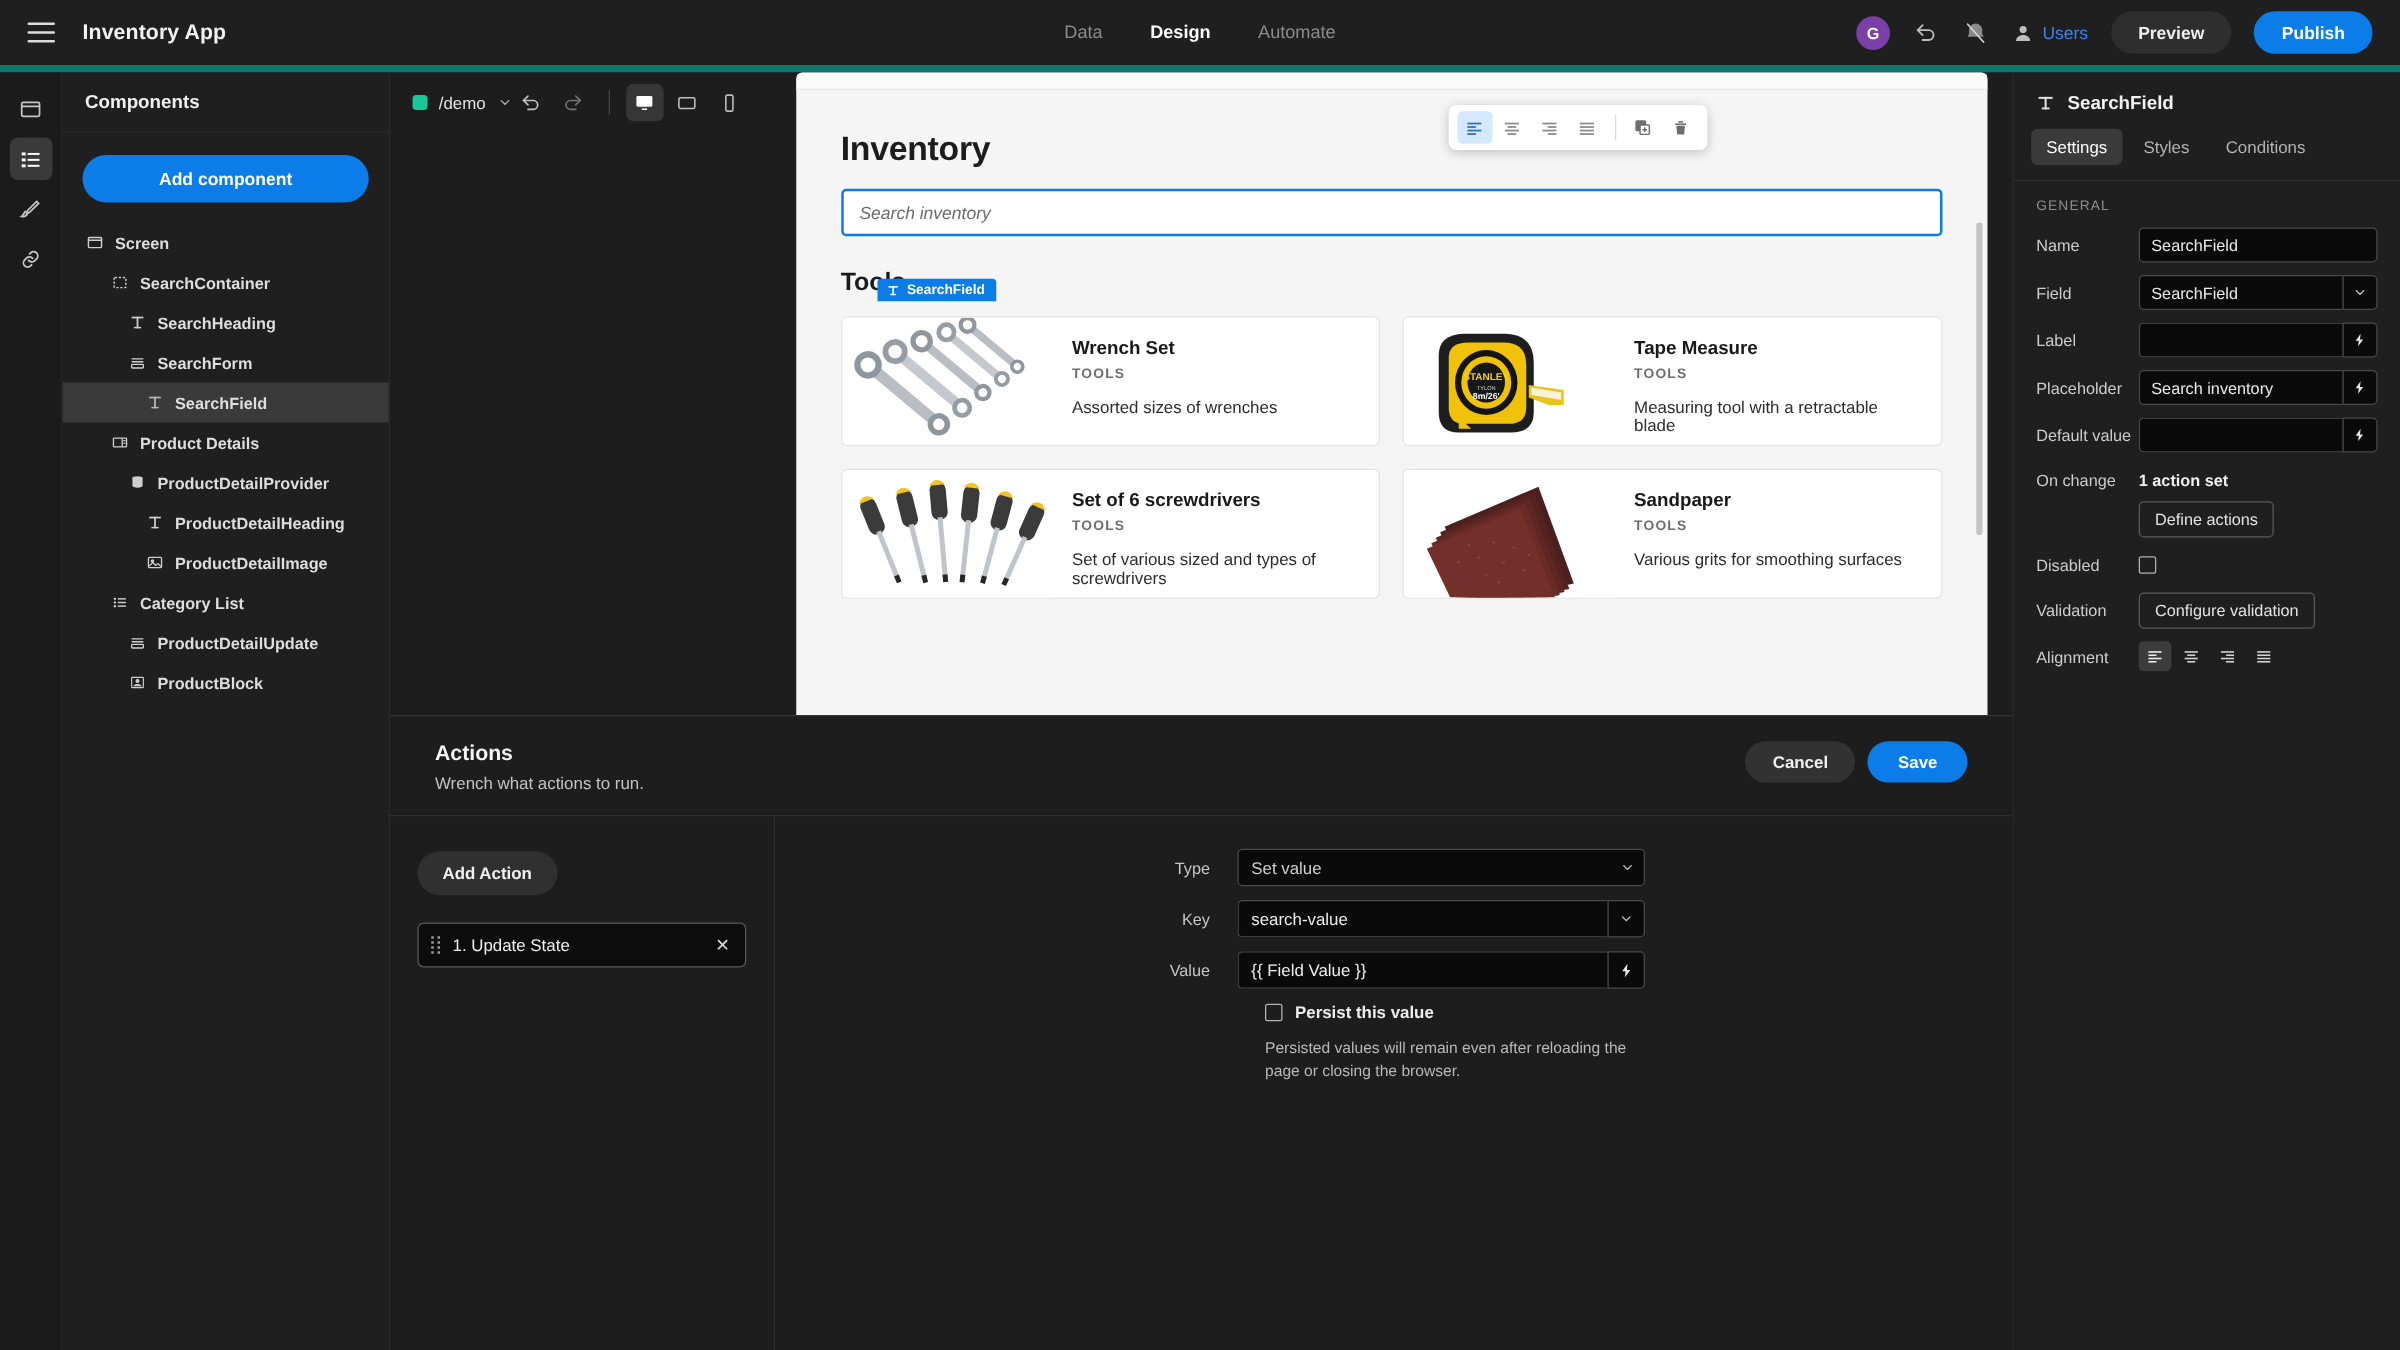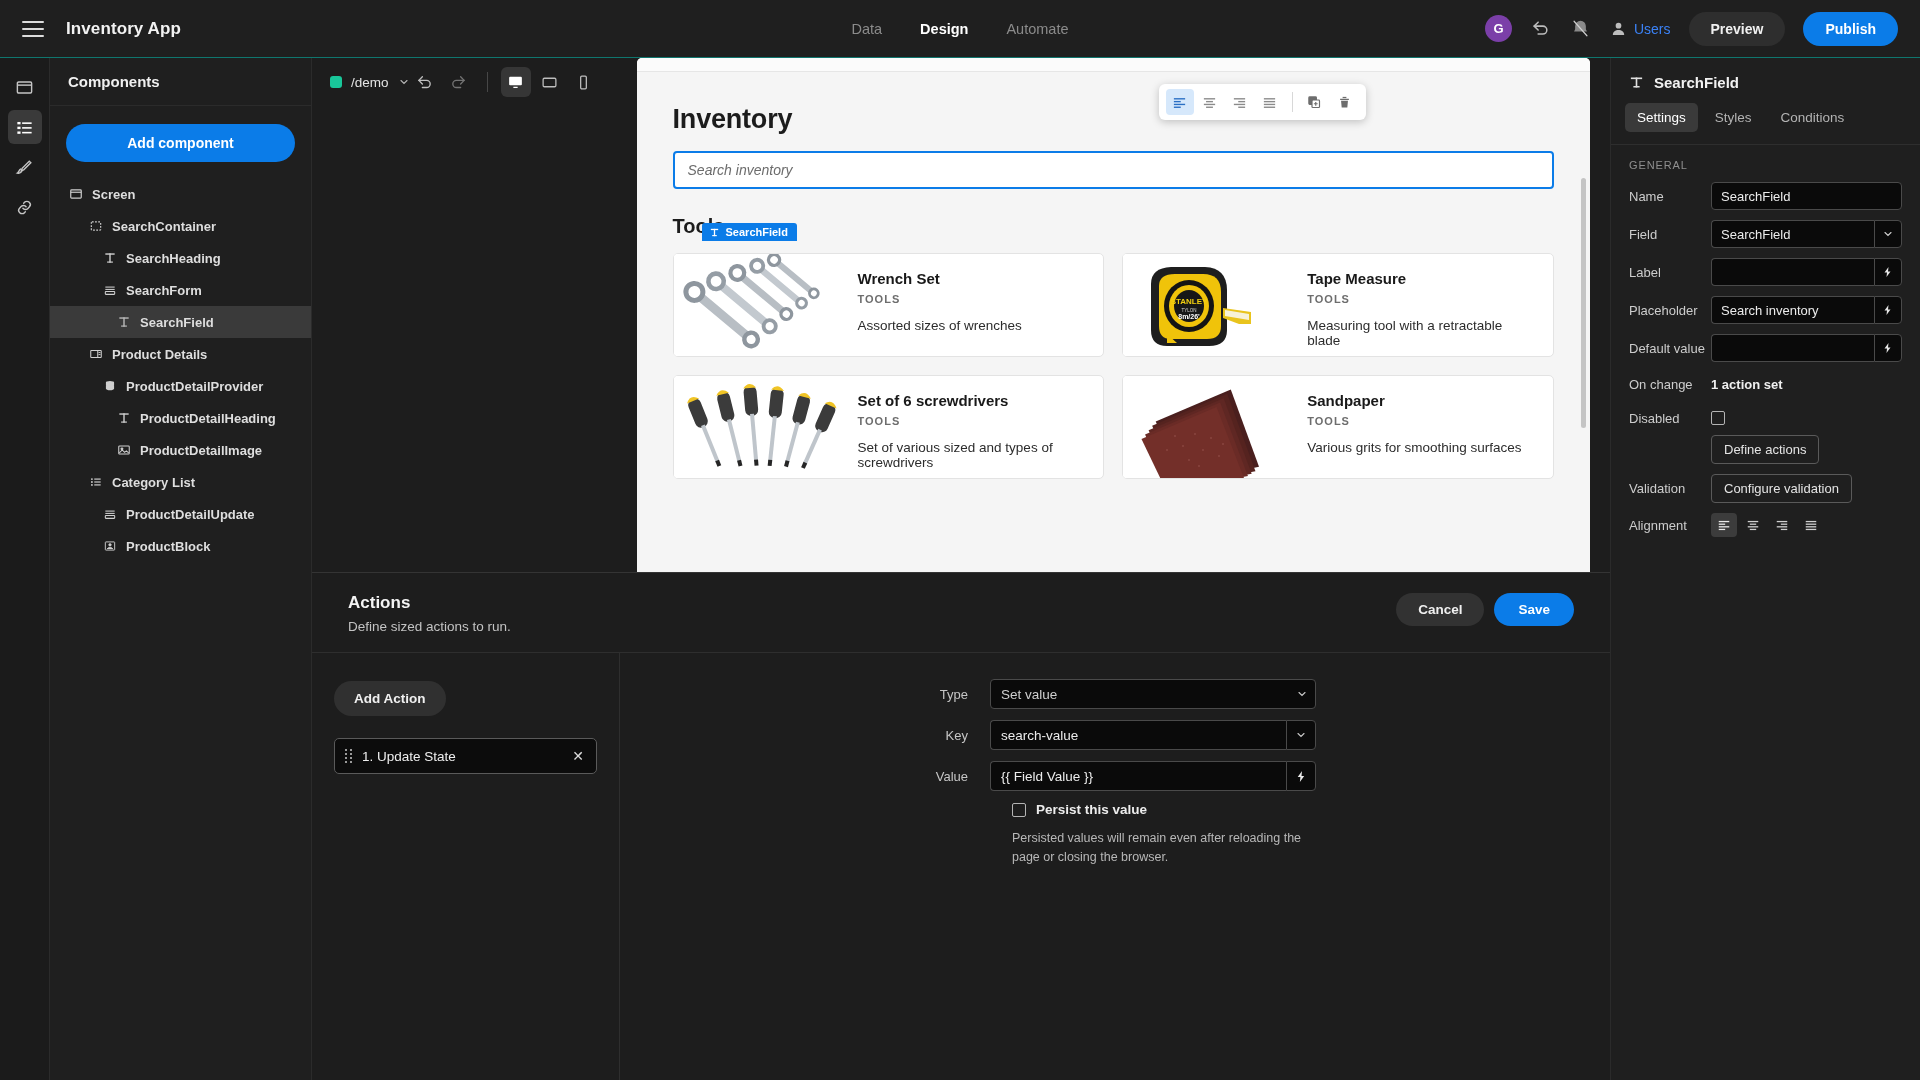--- a/index.html
+++ b/index.html
@@ -10,21 +10,21 @@
     overflow: hidden;
     color: #e8e8e8;
   }
   #app { position: relative; width: 1920px; height: 1080px; display: flex; flex-direction: column; }
 
   
   .topbar {
     height: 58px; flex: 0 0 58px;
     background: #1f1f1f;
     display: flex; align-items: center;
-    border-bottom: 1px solid #0f766e;
+    border-bottom: 6px solid #0f766e;
     position: relative;
   }
   .hamburger { width: 22px; height: 16px; margin-left: 22px; display: flex; flex-direction: column; justify-content: space-between; cursor: pointer; }
   .hamburger span { display: block; height: 2px; background: #dcdcdc; border-radius: 1px; }
   .app-title { margin-left: 22px; font-size: 17px; font-weight: bold; color: #f2f2f2; letter-spacing: .1px; }
 
   .top-nav { position: absolute; left: 50%; transform: translateX(-50%); display: flex; gap: 38px; align-items: center; }
   .top-nav .nav-item { font-size: 14.5px; color: #8b8b8b; cursor: pointer; }
   .top-nav .nav-item.active { color: #ffffff; font-weight: bold; }
 
@@ -781,31 +781,31 @@
         </div>
       </div>
 
       <div class="prow">
         <div class="plabel">On change</div>
         <div class="pctl">
           <span class="pvalue-strong">1 action set</span>
         </div>
       </div>
 
+      <div class="prow" style="padding-top:0">
+        <div class="plabel"></div>
+        <div class="pctl">
+          <button class="pbtn">Define actions</button>
+        </div>
+      </div>
+
       <div class="prow">
         <div class="plabel">Disabled</div>
         <div class="pctl">
           <div class="checkbox"></div>
-        </div>
-      </div>
-
-      <div class="prow" style="padding-top:0">
-        <div class="plabel"></div>
-        <div class="pctl">
-          <button class="pbtn">Define actions</button>
         </div>
       </div>
 
       <div class="prow">
         <div class="plabel">Validation</div>
         <div class="pctl">
           <button class="pbtn">Configure validation</button>
         </div>
       </div>
 
@@ -847,21 +847,21 @@
         </div>
       </div>
     </div>
 
   </div>
 
   <div class="drawer">
     <div class="drawer-head">
       <div>
         <div class="drawer-title">Actions</div>
-        <div class="drawer-sub">Define sized actions to run.</div>
+        <div class="drawer-sub">Wrench what actions to run.</div>
       </div>
       <div class="drawer-head-right">
         <button class="btn-cancel">Cancel</button>
         <button class="btn-save">Save</button>
       </div>
     </div>
     <div class="drawer-body">
       <div class="drawer-left">
         <button class="add-action">Add Action</button>
         <div class="action-item">

